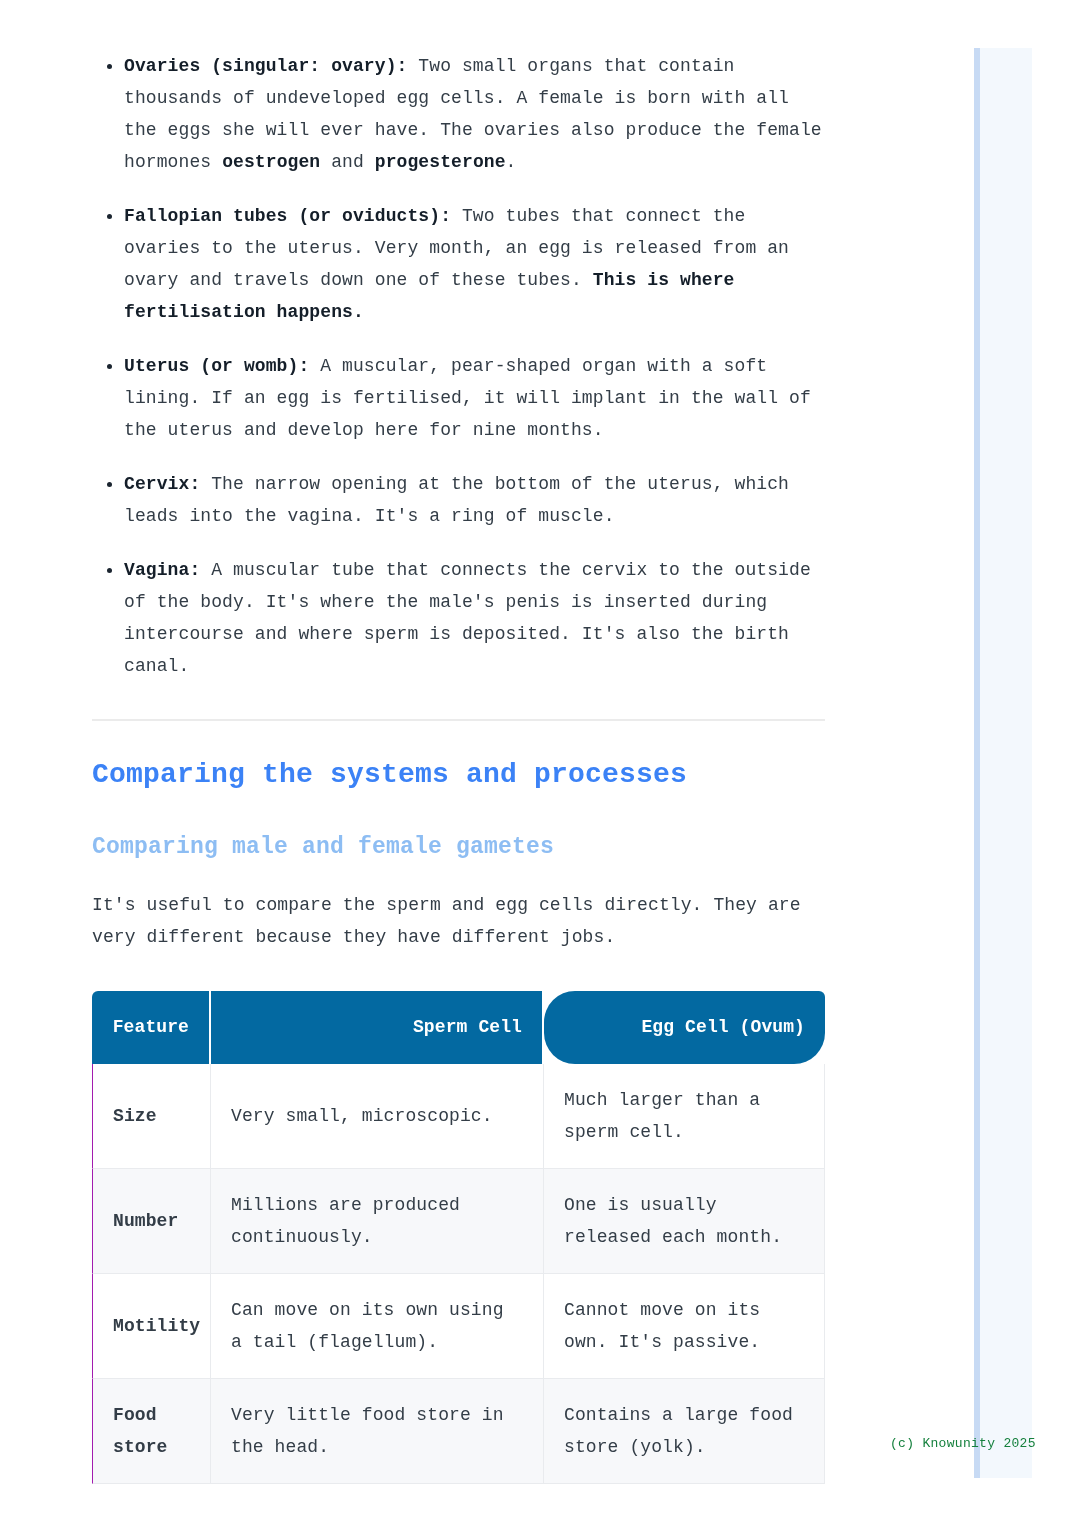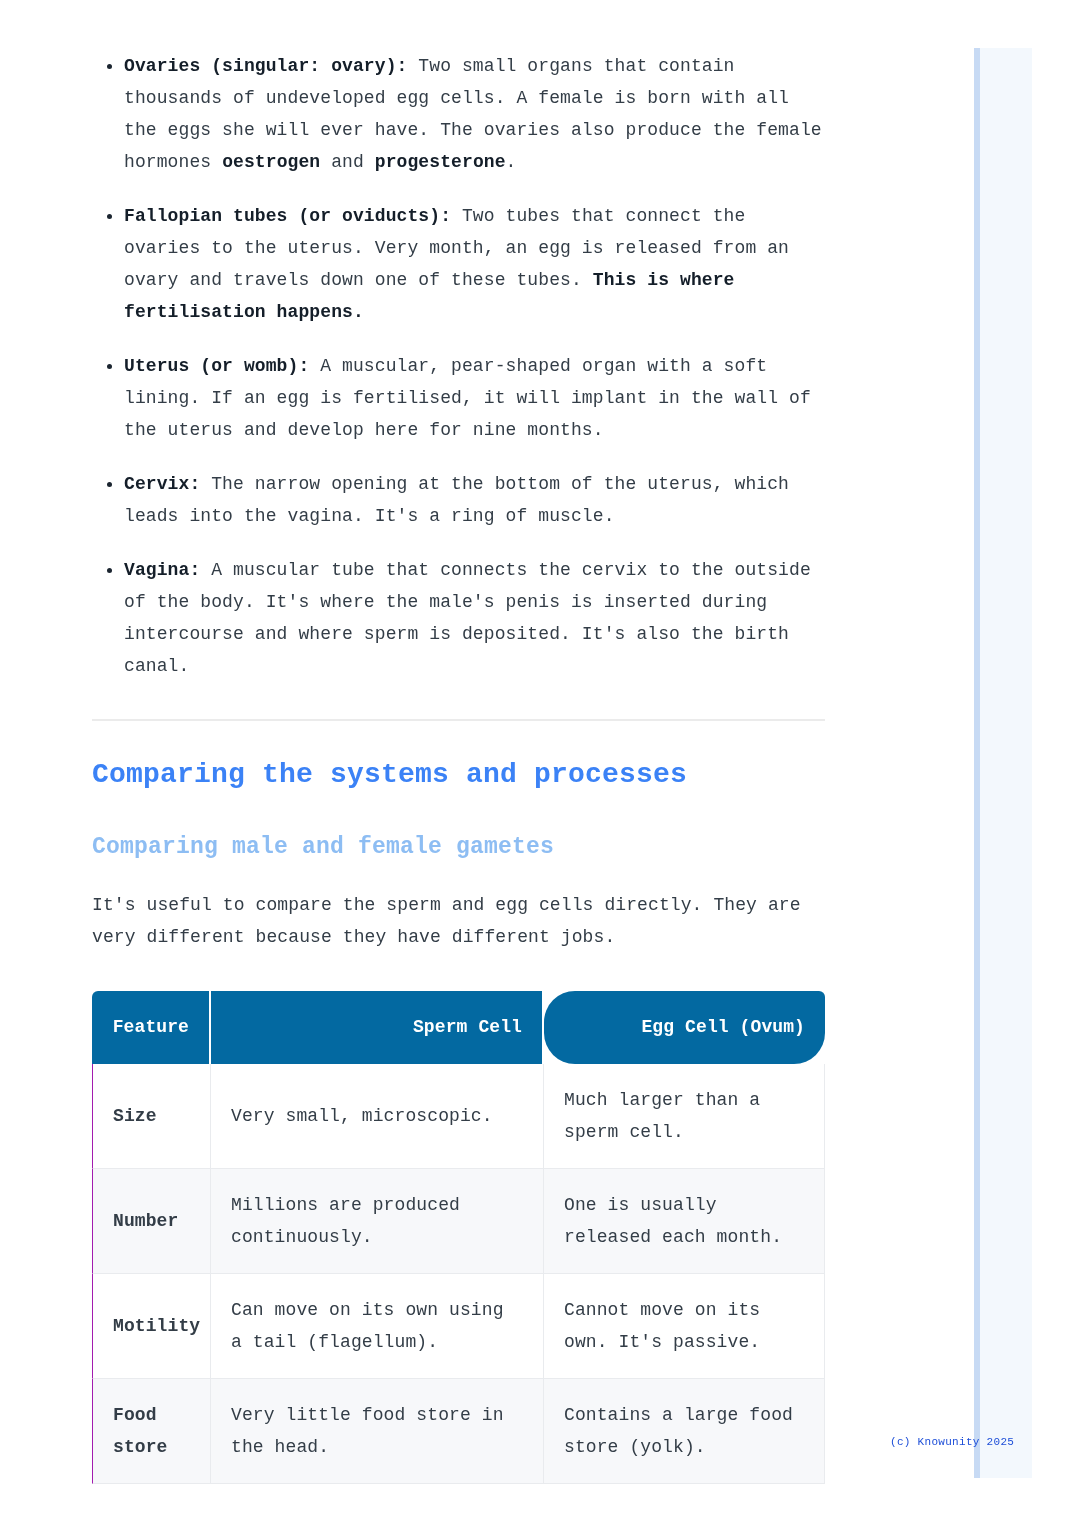--- a/index.html
+++ b/index.html
@@ -19,23 +19,23 @@
     width: 58px; height: 1430px;
     background: #f3f8fd;
     border-left: 6px solid #c7daf4;
     z-index: 1;
   }
 
   
   .footer {
     position: absolute;
     left: 890px; top: 1436px;
-    font-size: 11px;
+    font-size: 13px;
     letter-spacing: 0.3px;
-    color: #1d4ed8;
+    color: #15803d;
     z-index: 2;
     white-space: nowrap;
   }
 
   
   .content {
     position: absolute;
     left: 92px; top: 50px;
     width: 733px;
     z-index: 2;

